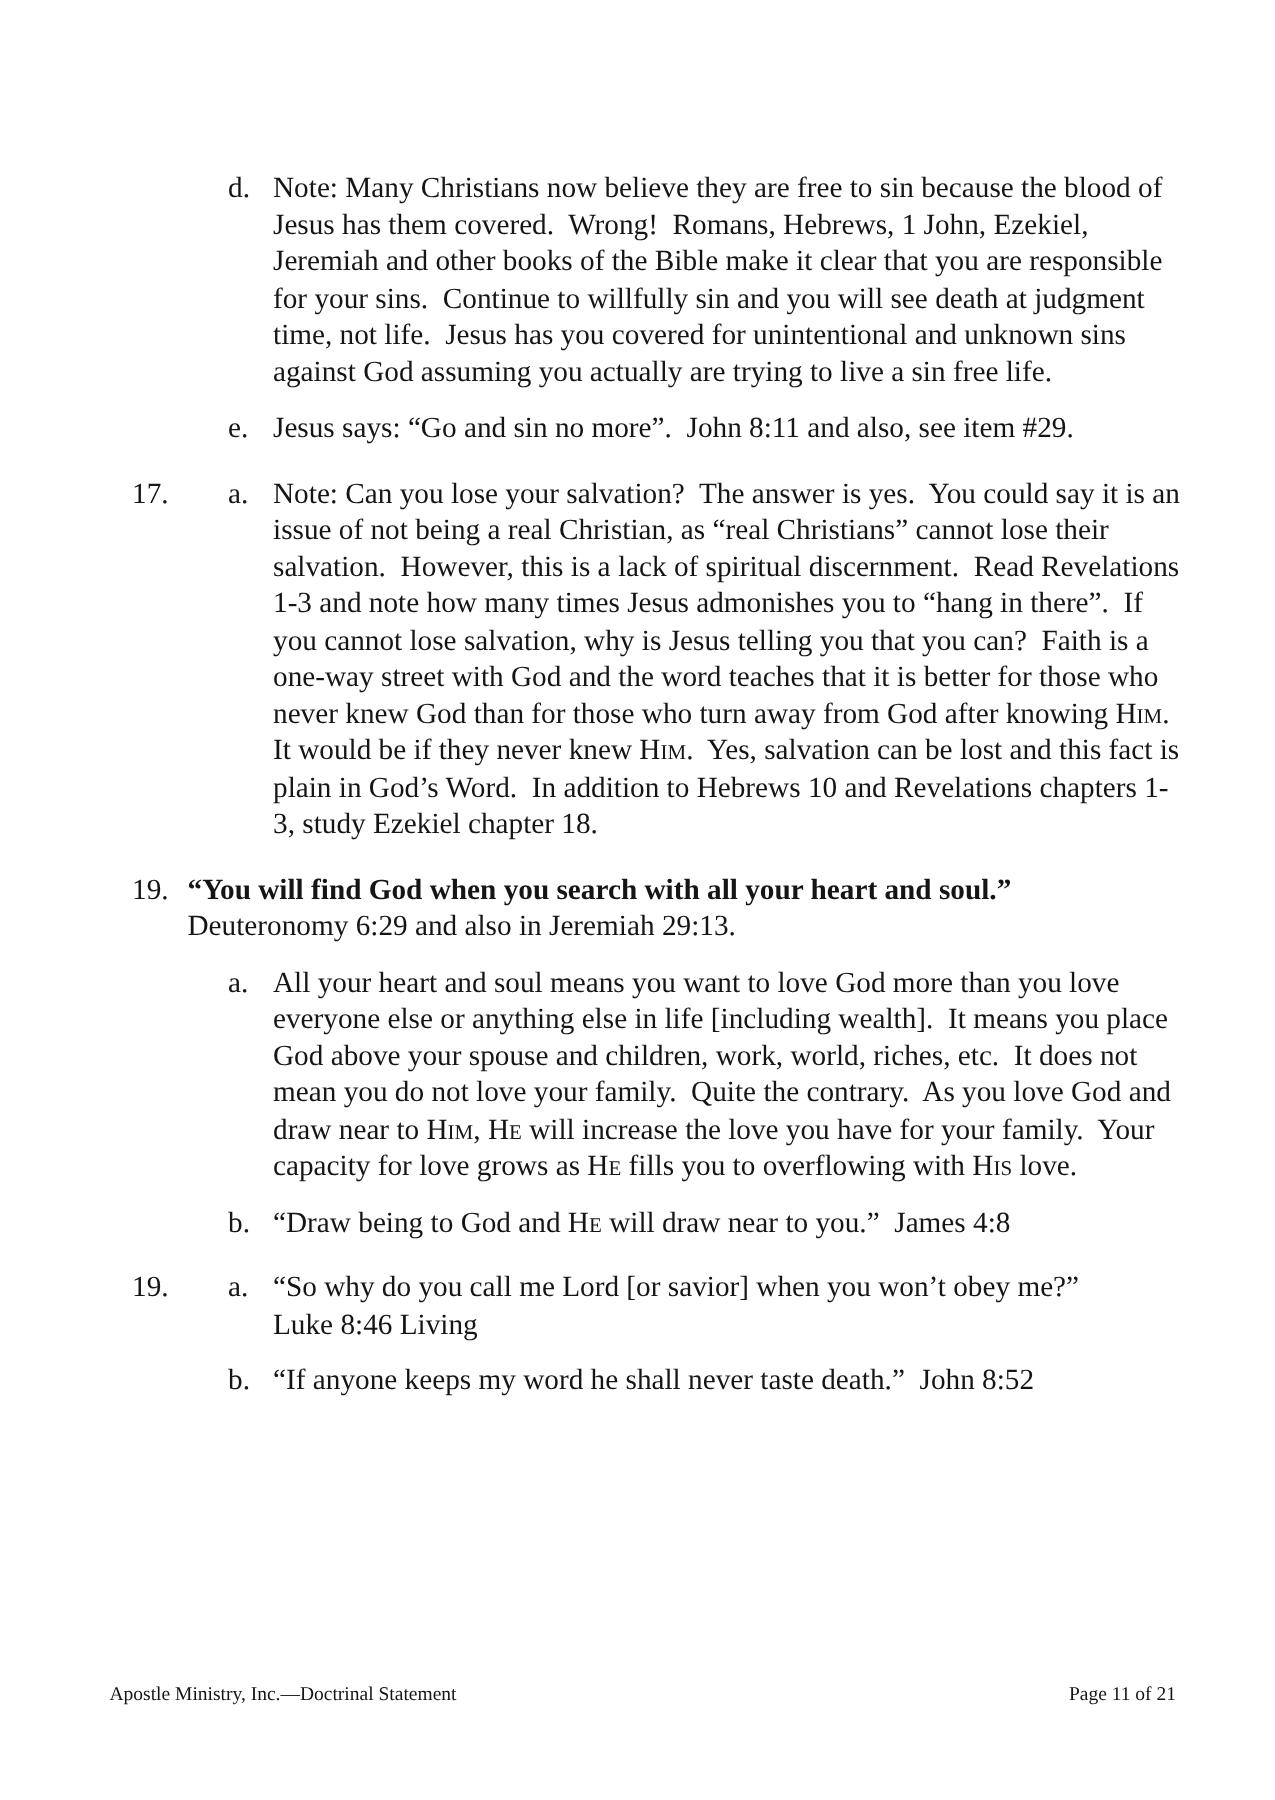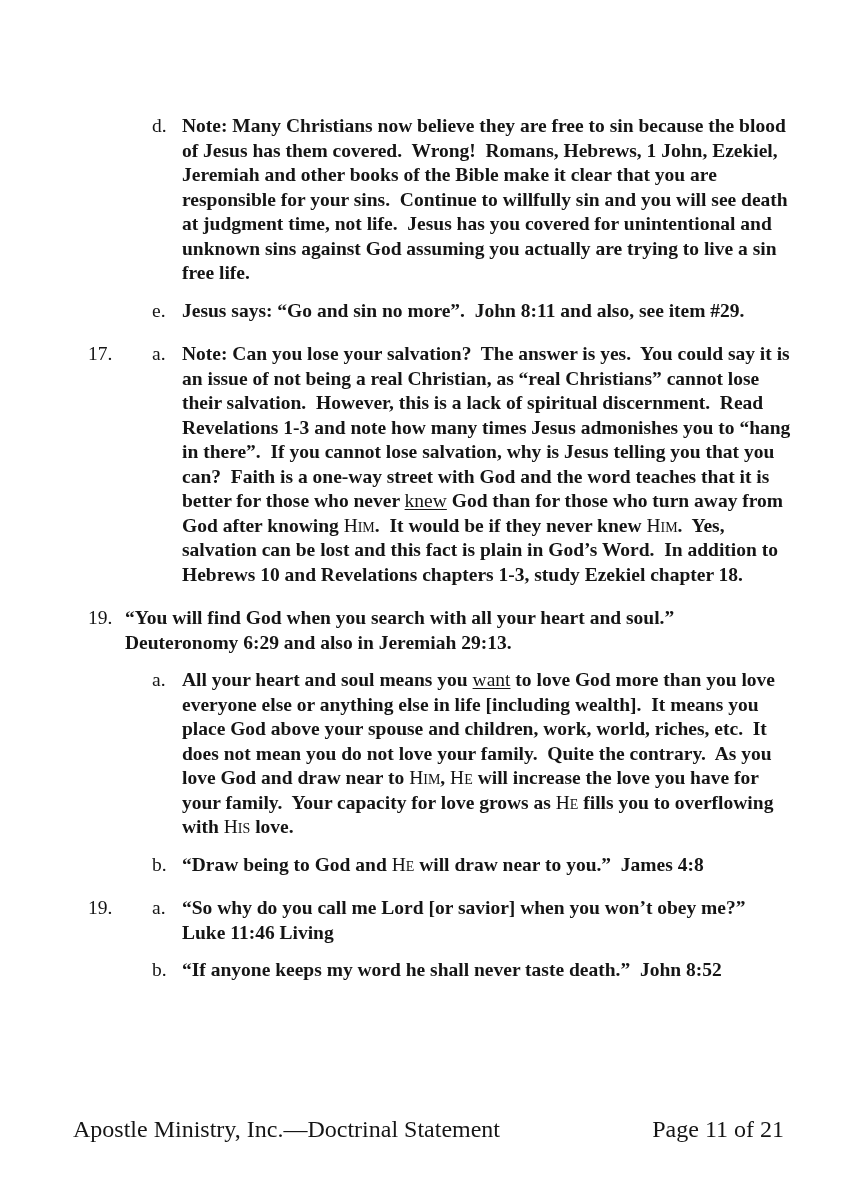--- a/index.html
+++ b/index.html
@@ -41,49 +41,49 @@
     padding-right: 58px;
   }
   .block-sub > .label {
     position: absolute;
     left: 152px;
     top: 0;
   }
   .text {
     white-space: pre-wrap;
   }
-  .seg-n { font-weight: bold; }
+  .seg-n { font-weight: normal; }
   .seg-b { font-weight: bold; }
-  .seg-u { text-decoration: underline; text-underline-offset: 2px; }
+  .seg-u { text-underline-offset: 2px; }
   .seg-sc { font-variant: small-caps; }
   .footer {
     position: absolute;
     top: 1117px;
     left: 0;
     width: 850px;
     display: flex;
     justify-content: space-between;
     box-sizing: border-box;
     padding: 0 66px 0 73px;
-    font-size: 24px;
+    font-size: 13px;
   }
 </style>
 </head>
 <body>
 
 <div class="page">
   <div class="content" id="doc-content">
       <div class="block block-sub"><span class="label">d.</span><span class="text"><span class="seg-n">Note: Many Christians now believe they are free to sin because the blood of Jesus has them covered.  Wrong!  Romans, Hebrews, 1 John, Ezekiel, Jeremiah and other books of the Bible make it clear that you are responsible for your sins.  Continue to willfully sin and you will see death at judgment time, not life.  Jesus has you covered for unintentional and unknown sins against God assuming you actually are trying to live a sin free life.</span></span></div>
       <div class="block block-sub"><span class="label">e.</span><span class="text"><span class="seg-n">Jesus says: “Go and sin no more”.  John 8:11 and also, see item #29.</span></span></div>
       <div class="block block-num"><span class="label">17.</span></div>
       <div class="block block-sub"><span class="label">a.</span><span class="text"><span class="seg-n">Note: Can you lose your salvation?  The answer is yes.  You could say it is an issue of not being a real Christian, as “real Christians” cannot lose their salvation.  However, this is a lack of spiritual discernment.  Read Revelations 1-3 and note how many times Jesus admonishes you to “hang in there”.  If you cannot lose salvation, why is Jesus telling you that you can?  Faith is a one-way street with God and the word teaches that it is better for those who never </span><span class="seg-u">knew</span><span class="seg-n"> God than for those who turn away from God after knowing </span><span class="seg-sc">Him</span><span class="seg-n">.  It would be if they never knew </span><span class="seg-sc">Him</span><span class="seg-n">.  Yes, salvation can be lost and this fact is plain in God’s Word.  In addition to Hebrews 10 and Revelations chapters 1-3, study Ezekiel chapter 18.</span></span></div>
       <div class="block block-num"><span class="label">19.</span><span class="text"><span class="seg-b">“You will find God when you search with all your heart and soul.”</span><br><span class="seg-n">Deuteronomy 6:29 and also in Jeremiah 29:13.</span></span></div>
       <div class="block block-sub"><span class="label">a.</span><span class="text"><span class="seg-n">All your heart and soul means you </span><span class="seg-u">want</span><span class="seg-n"> to love God more than you love everyone else or anything else in life [including wealth].  It means you place God above your spouse and children, work, world, riches, etc.  It does not mean you do not love your family.  Quite the contrary.  As you love God and draw near to </span><span class="seg-sc">Him</span><span class="seg-n">, </span><span class="seg-sc">He</span><span class="seg-n"> will increase the love you have for your family.  Your capacity for love grows as </span><span class="seg-sc">He</span><span class="seg-n"> fills you to overflowing with </span><span class="seg-sc">His</span><span class="seg-n"> love.</span></span></div>
       <div class="block block-sub"><span class="label">b.</span><span class="text"><span class="seg-n">“Draw being to God and </span><span class="seg-sc">He</span><span class="seg-n"> will draw near to you.”  James 4:8</span></span></div>
       <div class="block block-num"><span class="label">19.</span></div>
-      <div class="block block-sub"><span class="label">a.</span><span class="text"><span class="seg-n">“So why do you call me Lord [or savior] when you won’t obey me?”</span><br><span class="seg-n">Luke 11:46 Living</span></span></div>
+      <div class="block block-sub"><span class="label">a.</span><span class="text"><span class="seg-n">“So why do you call me Lord [or savior] when you won’t obey me?”</span><br><span class="seg-n">Luke 8:46 Living</span></span></div>
       <div class="block block-sub"><span class="label">b.</span><span class="text"><span class="seg-n">“If anyone keeps my word he shall never taste death.”  John 8:52</span></span></div>
     </div>
   <div class="footer">
     <span>Apostle Ministry, Inc.—Doctrinal Statement</span>
     <span>Page 11 of 21</span>
   </div>
 </div>
 
 </body></html>

